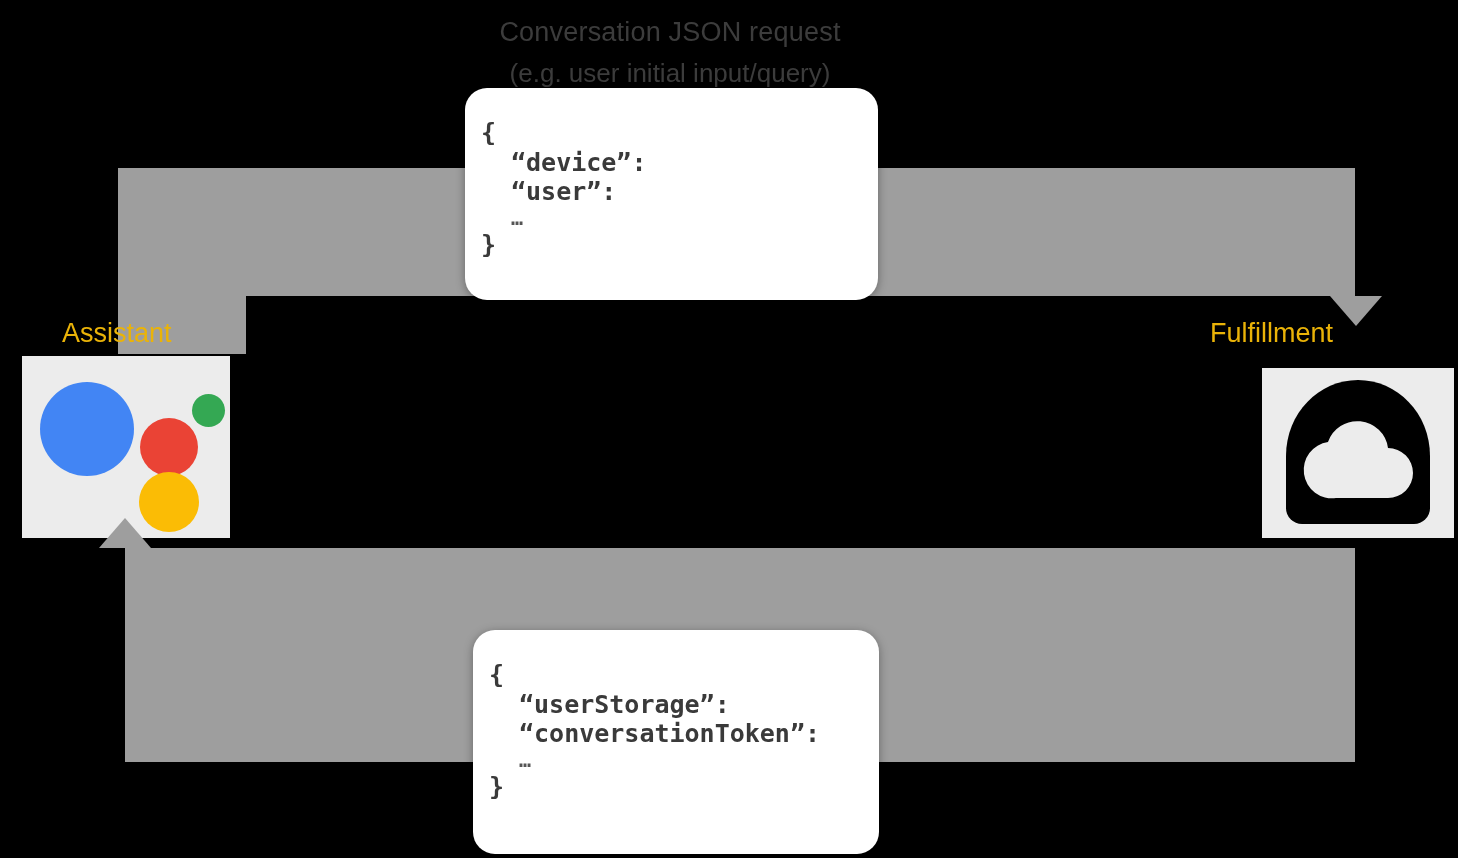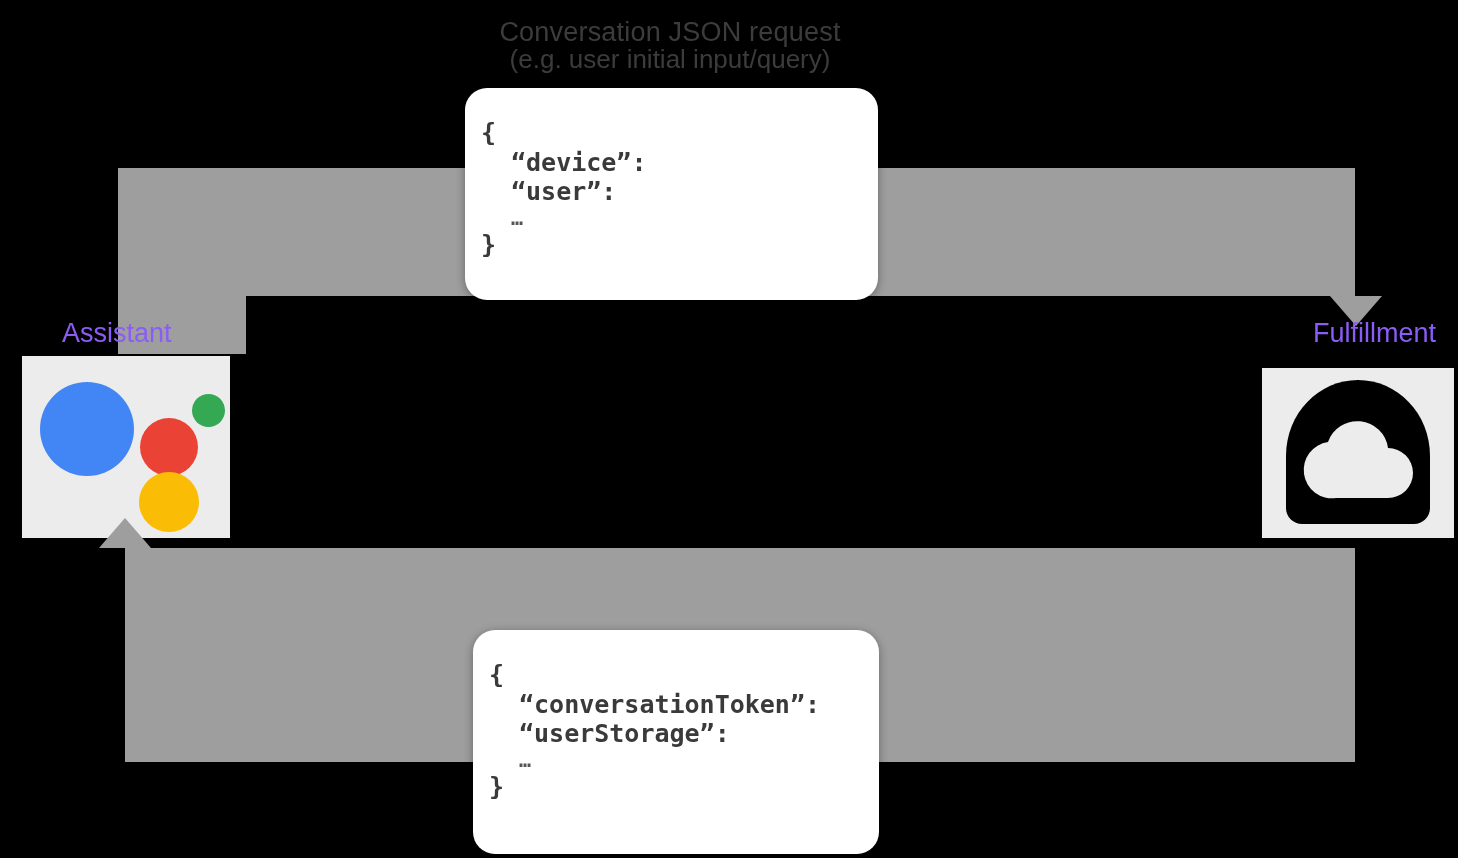--- a/index.html
+++ b/index.html
@@ -31,21 +31,21 @@
   .flow-label .l1 {
     display: block;
     font-size: 27px;
     font-weight: 400;
     letter-spacing: 0.2px;
   }
   .flow-label .l2 {
     display: block;
     font-size: 26px;
     font-weight: 400;
-    margin-top: 0;
+    margin-top: 14px;
   }
 
   
   .arrow-band {
     position: absolute;
     background: #9e9e9e;
   }
   .arrow-head {
     position: absolute;
     width: 0;
@@ -89,21 +89,21 @@
 
   
   .node-tile {
     position: absolute;
     background: #ececec;
     box-sizing: border-box;
     overflow: hidden;
   }
   .node-label {
     position: absolute;
-    color: #8b5cf6;
+    color: #eab308;
     font-size: 27px;
     font-family: "Liberation Sans", sans-serif;
     white-space: nowrap;
   }
 
   
   .dot { position: absolute; border-radius: 50%; }
 
   
   .cloud-wrap { position: absolute; inset: 0; display: block; }
@@ -129,21 +129,21 @@
   <div class="json-card" style="left:465px; top:88px; width:413px; height:212px;">
     <span class="ln">{</span>
     <span class="ln ind">“device”:</span>
     <span class="ln ind">“user”:</span>
     <span class="ln dots">…</span>
     <span class="ln">}</span>
   </div>
 
   <div class="node-label" style="left:62px; top:318px;">Assistant</div>
 
-  <div class="node-label" style="left:1313px; top:318px;">Fulfillment</div>
+  <div class="node-label" style="left:1210px; top:318px;">Fulfillment</div>
 
   <div class="node-tile" style="left:22px; top:356px; width:208px; height:182px;">
     <span class="dot" style="left:18px; top:26px; width:94px; height:94px; background:#4285f4;"></span>
     <span class="dot" style="left:118px; top:62px; width:58px; height:58px; background:#ea4335;"></span>
     <span class="dot" style="left:170px; top:38px; width:33px; height:33px; background:#34a853;"></span>
     <span class="dot" style="left:117px; top:116px; width:60px; height:60px; background:#fbbc05;"></span>
   </div>
 
   <div class="node-tile" style="left:1262px; top:368px; width:192px; height:170px;">
     <svg class="cloud-wrap" viewBox="0 0 192 170" width="192" height="170">
@@ -154,19 +154,19 @@
     </svg>
   </div>
 
   <div class="arrow-band" style="left:125px; top:548px; width:1230px; height:214px;"></div>
 
   <div class="arrow-head up" style="left:99px; top:518px;"></div>
 
 
   <div class="json-card" style="left:473px; top:630px; width:406px; height:224px;">
     <span class="ln">{</span>
+    <span class="ln ind">“userStorage”:</span>
     <span class="ln ind">“conversationToken”:</span>
-    <span class="ln ind">“userStorage”:</span>
     <span class="ln dots">…</span>
     <span class="ln">}</span>
   </div>
 
 </div>
 
 </body></html>

